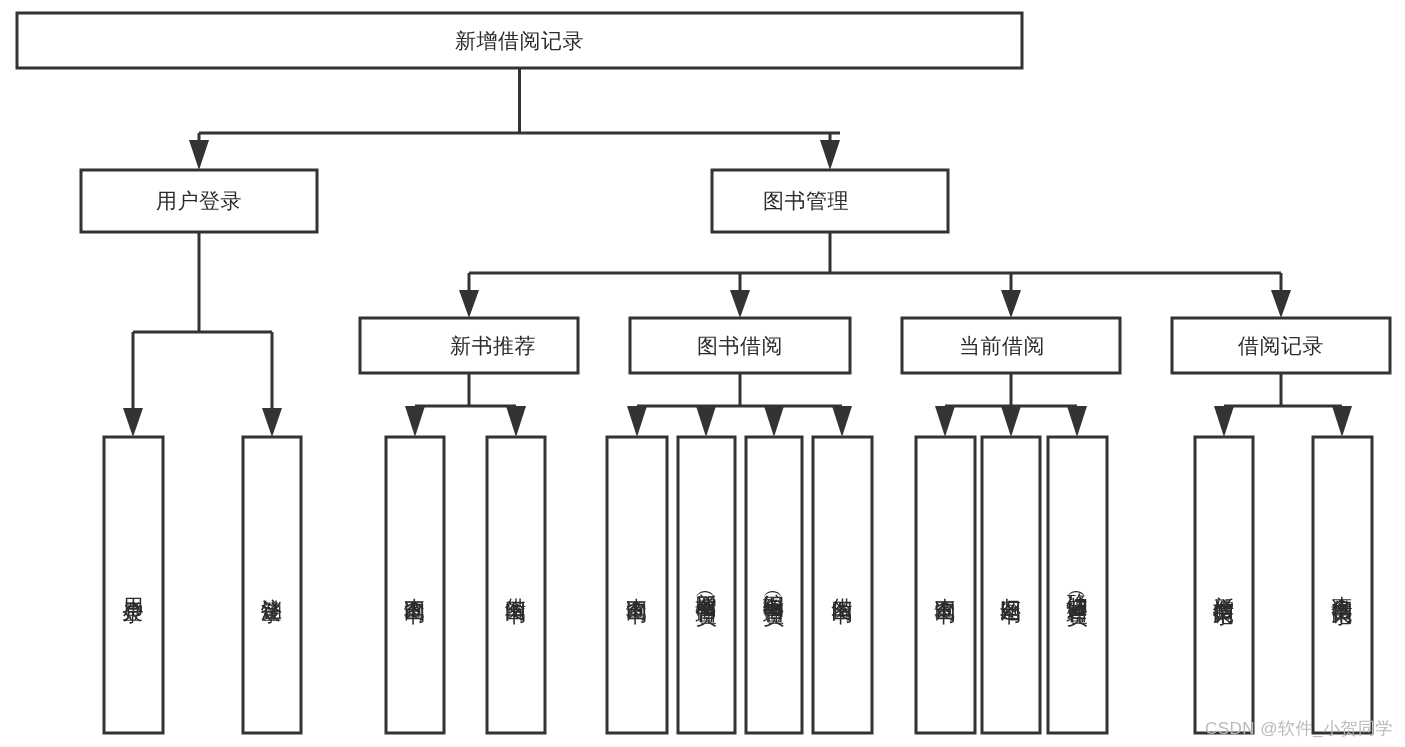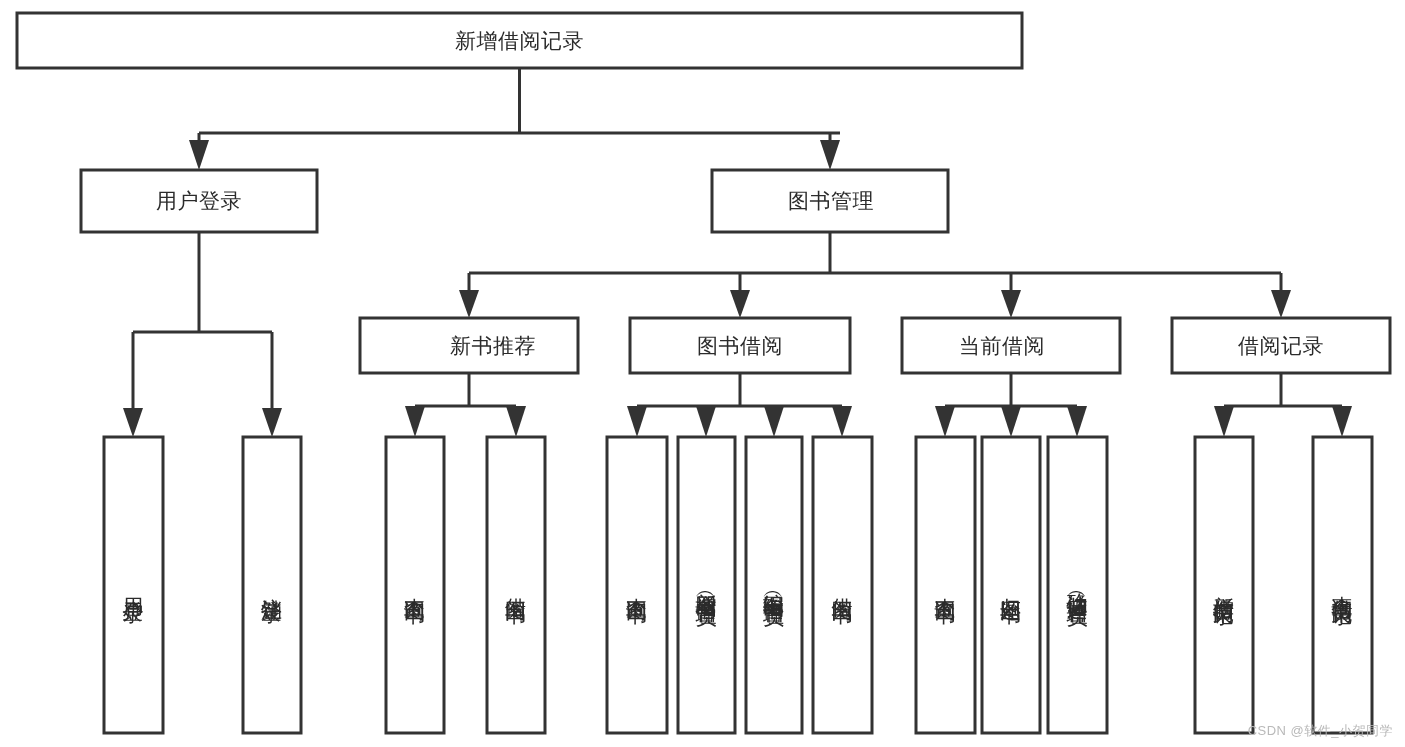--- a/index.html
+++ b/index.html
@@ -58,21 +58,21 @@
     text-orientation: upright;
     letter-spacing: 2px;
     line-height: 1;
     pointer-events: none;
   }
   #watermark {
     position: absolute;
     right: 12px;
     bottom: 7px;
     color: #b9b9b9;
-    font-size: 13px;
+    font-size: 17px;
     white-space: nowrap;
     letter-spacing: 0.5px;
   }
 </style>
 </head>
 <body>
 
 <div id="stage">
 
   <svg id="diagram-svg" width="1405" height="747" viewBox="0 0 1405 747">
@@ -159,21 +159,21 @@
         <rect class="node-box" x="982" y="437" width="58" height="296"></rect>
         <rect class="node-box" x="1048" y="437" width="59" height="296"></rect>
         <rect class="node-box" x="1195" y="437" width="58" height="296"></rect>
         <rect class="node-box" x="1313" y="437" width="59" height="296"></rect>
       </g>
   </svg>
 
   <div id="labels-layer">
       <div class="node-label-h" style="left: 17px; top: 13px; width: 1005px; height: 55px;">新增借阅记录</div>
       <div class="node-label-h" style="left: 81px; top: 170px; width: 236px; height: 62px;">用户登录</div>
-      <div class="node-label-h" style="left: 729px; top: 170px; width: 204px; height: 62px;">图书管理</div>
+      <div class="node-label-h" style="left: 704px; top: 170px; width: 204px; height: 62px;">图书管理</div>
       <div class="node-label-h" style="left: 360px; top: 318px; width: 218px; height: 55px; padding-left: 24px;">新书推荐</div>
       <div class="node-label-h" style="left: 630px; top: 318px; width: 220px; height: 55px;">图书借阅</div>
       <div class="node-label-h" style="left: 902px; top: 318px; width: 200px; height: 55px;">当前借阅</div>
       <div class="node-label-h" style="left: 1172px; top: 318px; width: 218px; height: 56px;">借阅记录</div>
       <div class="node-label-v" style="left: 104px; top: 437px; width: 59px; height: 296px;">用户登录</div>
       <div class="node-label-v" style="left: 243px; top: 437px; width: 58px; height: 296px;">注销登录</div>
       <div class="node-label-v" style="left: 386px; top: 437px; width: 58px; height: 296px;">查询图书</div>
       <div class="node-label-v" style="left: 487px; top: 437px; width: 58px; height: 296px;">借阅图书</div>
       <div class="node-label-v" style="left: 607px; top: 437px; width: 60px; height: 296px;">查询图书</div>
       <div class="node-label-v" style="left: 678px; top: 437px; width: 57px; height: 296px;">新增图书（管理员）</div>

